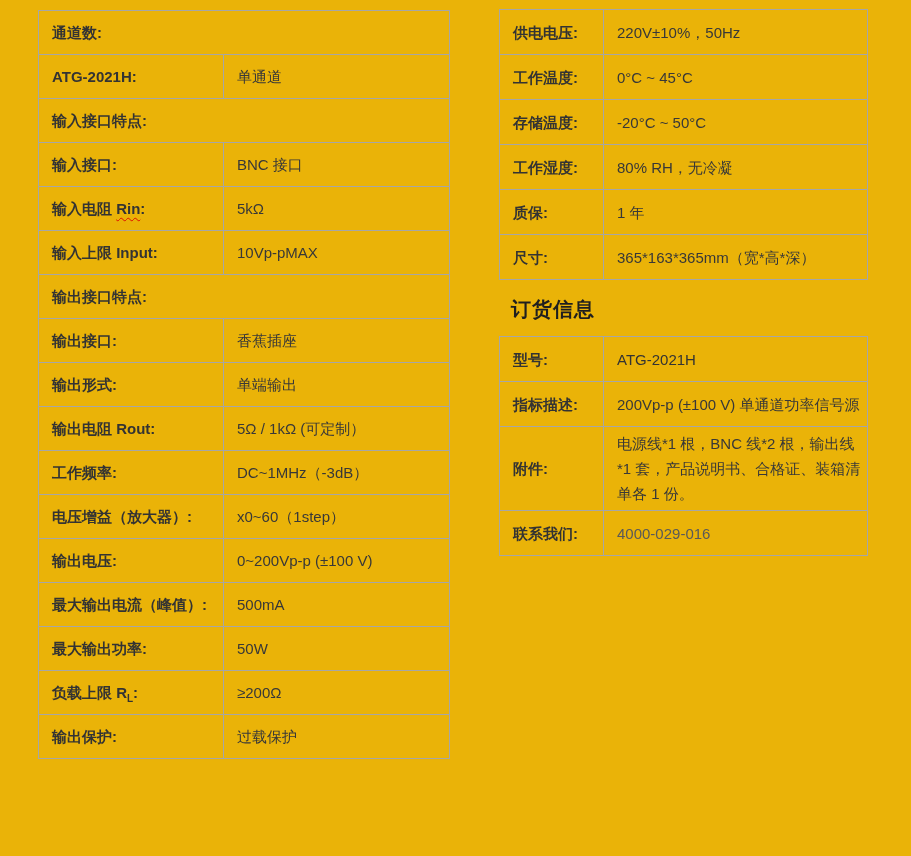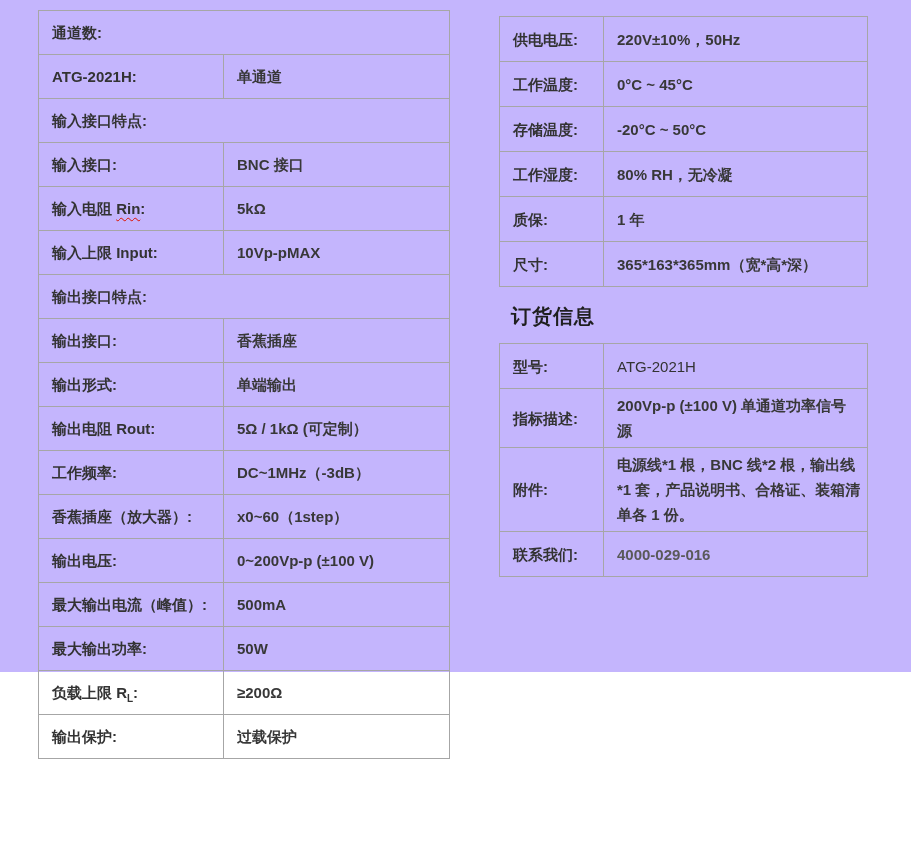--- a/index.html
+++ b/index.html
@@ -3,43 +3,43 @@
 <meta charset="utf-8">
 <style>
   * { box-sizing: border-box; margin: 0; padding: 0; }
   html, body {
     width: 911px; height: 856px;
     background: #ffffff;
     font-family: "Liberation Sans", "DejaVu Sans", sans-serif;
     color: #333333;
     overflow: hidden;
   }
-  .page { position: relative; width: 911px; height: 672px; background: #c4b5fd; }
+  .page { position: relative; width: 911px; height: 856px; background: #eab308; }
 
   .col-left  { position: absolute; left: 38px;  top: 10px; width: 412px; }
-  .col-right { position: absolute; left: 499px; top: 16px;  width: 369px; }
+  .col-right { position: absolute; left: 499px; top: 9px;  width: 369px; }
 
   table.spec {
     width: 100%;
     border-collapse: collapse;
     table-layout: fixed;
   }
   table.spec td {
     border: 1px solid #a6a6a6;
     font-size: 15px;
     line-height: 25px;
     height: 44px;
     vertical-align: middle;
     padding: 4px 6px 4px 13px;
     overflow: hidden;
     word-break: break-word;
   }
   table.right-spec td { height: 45px; }
   td.label-cell { font-weight: 700; color: #333333; }
-  td.value-cell { font-weight: 700; color: #383838; }
+  td.value-cell { font-weight: 400; color: #383838; }
   td.value-bold { font-weight: 400; color: #333333; }
   td.value-muted { color: #595959; padding-left: 19px; }
 
   .wavy {
     text-decoration-line: underline;
     text-decoration-style: wavy;
     text-decoration-color: #dd1100;
     text-decoration-thickness: 1px;
     text-underline-offset: 3px;
     text-align: center;
@@ -101,21 +101,21 @@
           </tr>
           <tr>
             <td class="label-cell">输出电阻 Rout:</td>
             <td class="value-cell">5Ω / 1kΩ (可定制）</td>
           </tr>
           <tr>
             <td class="label-cell">工作频率:</td>
             <td class="value-cell">DC~1MHz（-3dB）</td>
           </tr>
           <tr>
-            <td class="label-cell">香蕉插座（放大器）:</td>
+            <td class="label-cell">电压增益（放大器）:</td>
             <td class="value-cell">x0~60（1step）</td>
           </tr>
           <tr>
             <td class="label-cell">输出电压:</td>
             <td class="value-cell">0~200Vp-p (±100 V)</td>
           </tr>
           <tr>
             <td class="label-cell">最大输出电流（峰值）:</td>
             <td class="value-cell">500mA</td>
           </tr>

